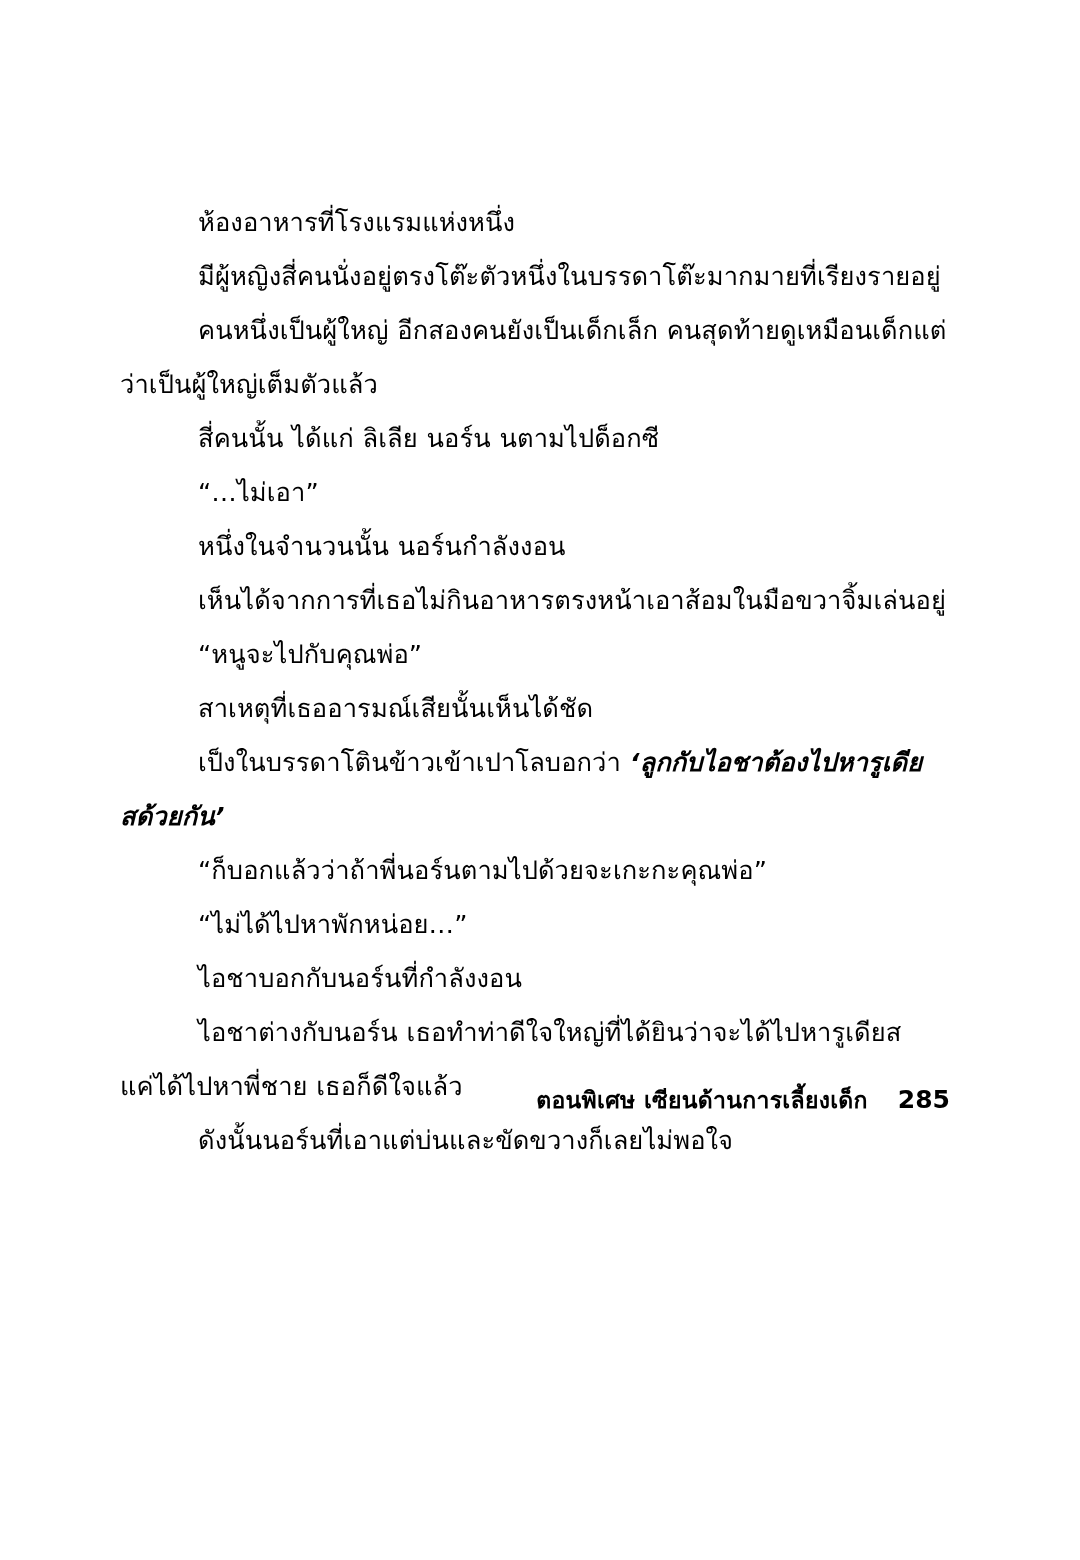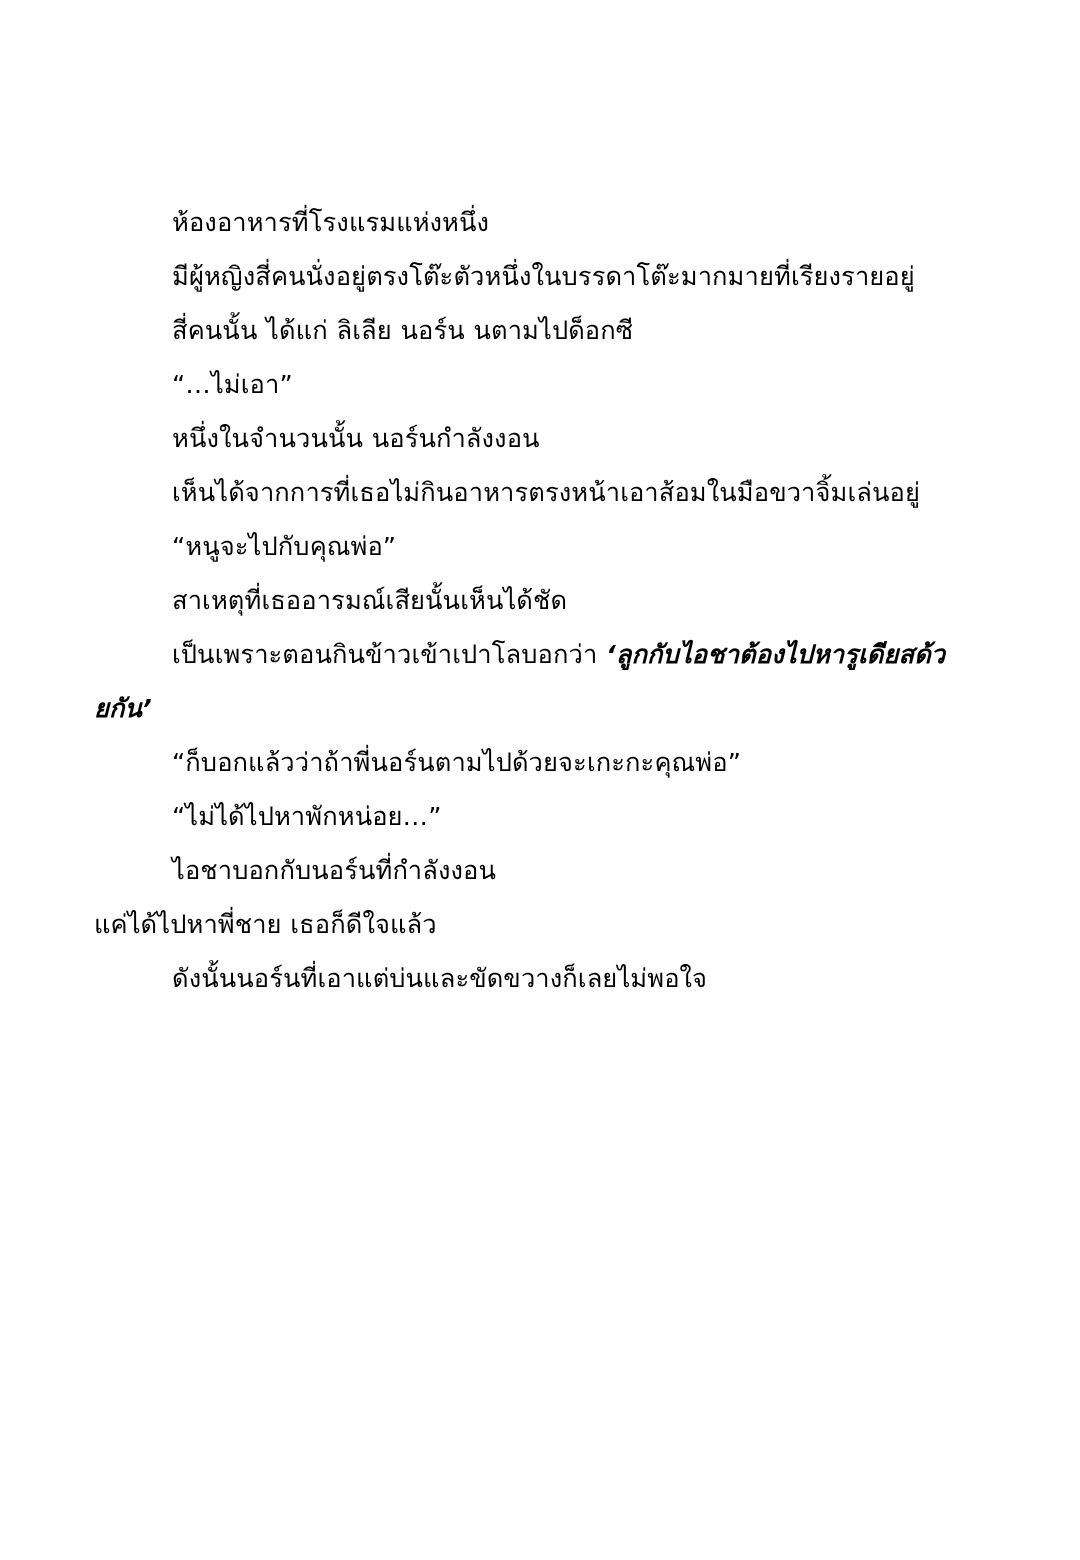--- a/index.html
+++ b/index.html
@@ -15,21 +15,21 @@
     position: relative;
     overflow: hidden;
   }
   .page {
     position: absolute;
     left: 0;
     top: 0;
     width: 1080px;
     height: 1180px;
     box-sizing: border-box;
-    padding: 195px 130px 0 94px;
+    padding: 195px 130px 0 120px;
   }
   .body-text {
     font-size: 25.5px;
     line-height: 54px;
     text-align: left;
     letter-spacing: 0.1px;
     word-spacing: 0.5px;
   }
   .para {
     margin: 0;
@@ -64,30 +64,36 @@
   }
 </style>
 </head>
 <body>
 
 <div class="page">
   <div class="body-text">
 
     <p class="para">ห้องอาหารที่โรงแรมแห่งหนึ่ง</p>
     <p class="para">มีผู้หญิงสี่คนนั่งอยู่ตรงโต๊ะตัวหนึ่งในบรรดาโต๊ะมากมายที่เรียงรายอยู่</p>
+    <p class="para">คนหนึ่งเป็นผู้ใหญ่ อีกสองคนยังเป็นเด็กเล็ก คนสุดท้ายดูเหมือนเด็กแต่ว่าเป็นผู้ใหญ่เต็มตัวแล้ว</p>
     <p class="para">สี่คนนั้น ได้แก่ ลิเลีย นอร์น นตามไปด็อกซี</p>
     <p class="para">“…ไม่เอา”</p>
     <p class="para">หนึ่งในจำนวนนั้น นอร์นกำลังงอน</p>
     <p class="para">เห็นได้จากการที่เธอไม่กินอาหารตรงหน้าเอาส้อมในมือขวาจิ้มเล่นอยู่</p>
     <p class="para">“หนูจะไปกับคุณพ่อ”</p>
     <p class="para">สาเหตุที่เธออารมณ์เสียนั้นเห็นได้ชัด</p>
 
-    <p class="para"><span>เป็นเพราะตอนกินข้าวเข้าเปาโลบอกว่า </span><span class="italic-bold">‘ลูกกับไอชาต้องไปหารูเดียสด้วยกัน’</span></p>
+    <p class="para"><span>เป็งในบรรดาโตินข้าวเข้าเปาโลบอกว่า </span><span class="italic-bold">‘ลูกกับไอชาต้องไปหารูเดียสด้วยกัน’</span></p>
 
     <p class="para">“ก็บอกแล้วว่าถ้าพี่นอร์นตามไปด้วยจะเกะกะคุณพ่อ”</p>
     <p class="para">“ไม่ได้ไปหาพักหน่อย…”</p>
     <p class="para">ไอชาบอกกับนอร์นที่กำลังงอน</p>
+    <p class="para">ไอชาต่างกับนอร์น เธอทำท่าดีใจใหญ่ที่ได้ยินว่าจะได้ไปหารูเดียส</p>
     <p class="para no-indent">แค่ได้ไปหาพี่ชาย เธอก็ดีใจแล้ว</p>
     <p class="para">ดังนั้นนอร์นที่เอาแต่บ่นและขัดขวางก็เลยไม่พอใจ</p>
 
   </div>
 
+  <div class="footer">
+    <span class="footer-title">ตอนพิเศษ เซียนด้านการเลี้ยงเด็ก</span>
+    <span class="footer-page">285</span>
+  </div>
 </div>
 
 </body></html>

